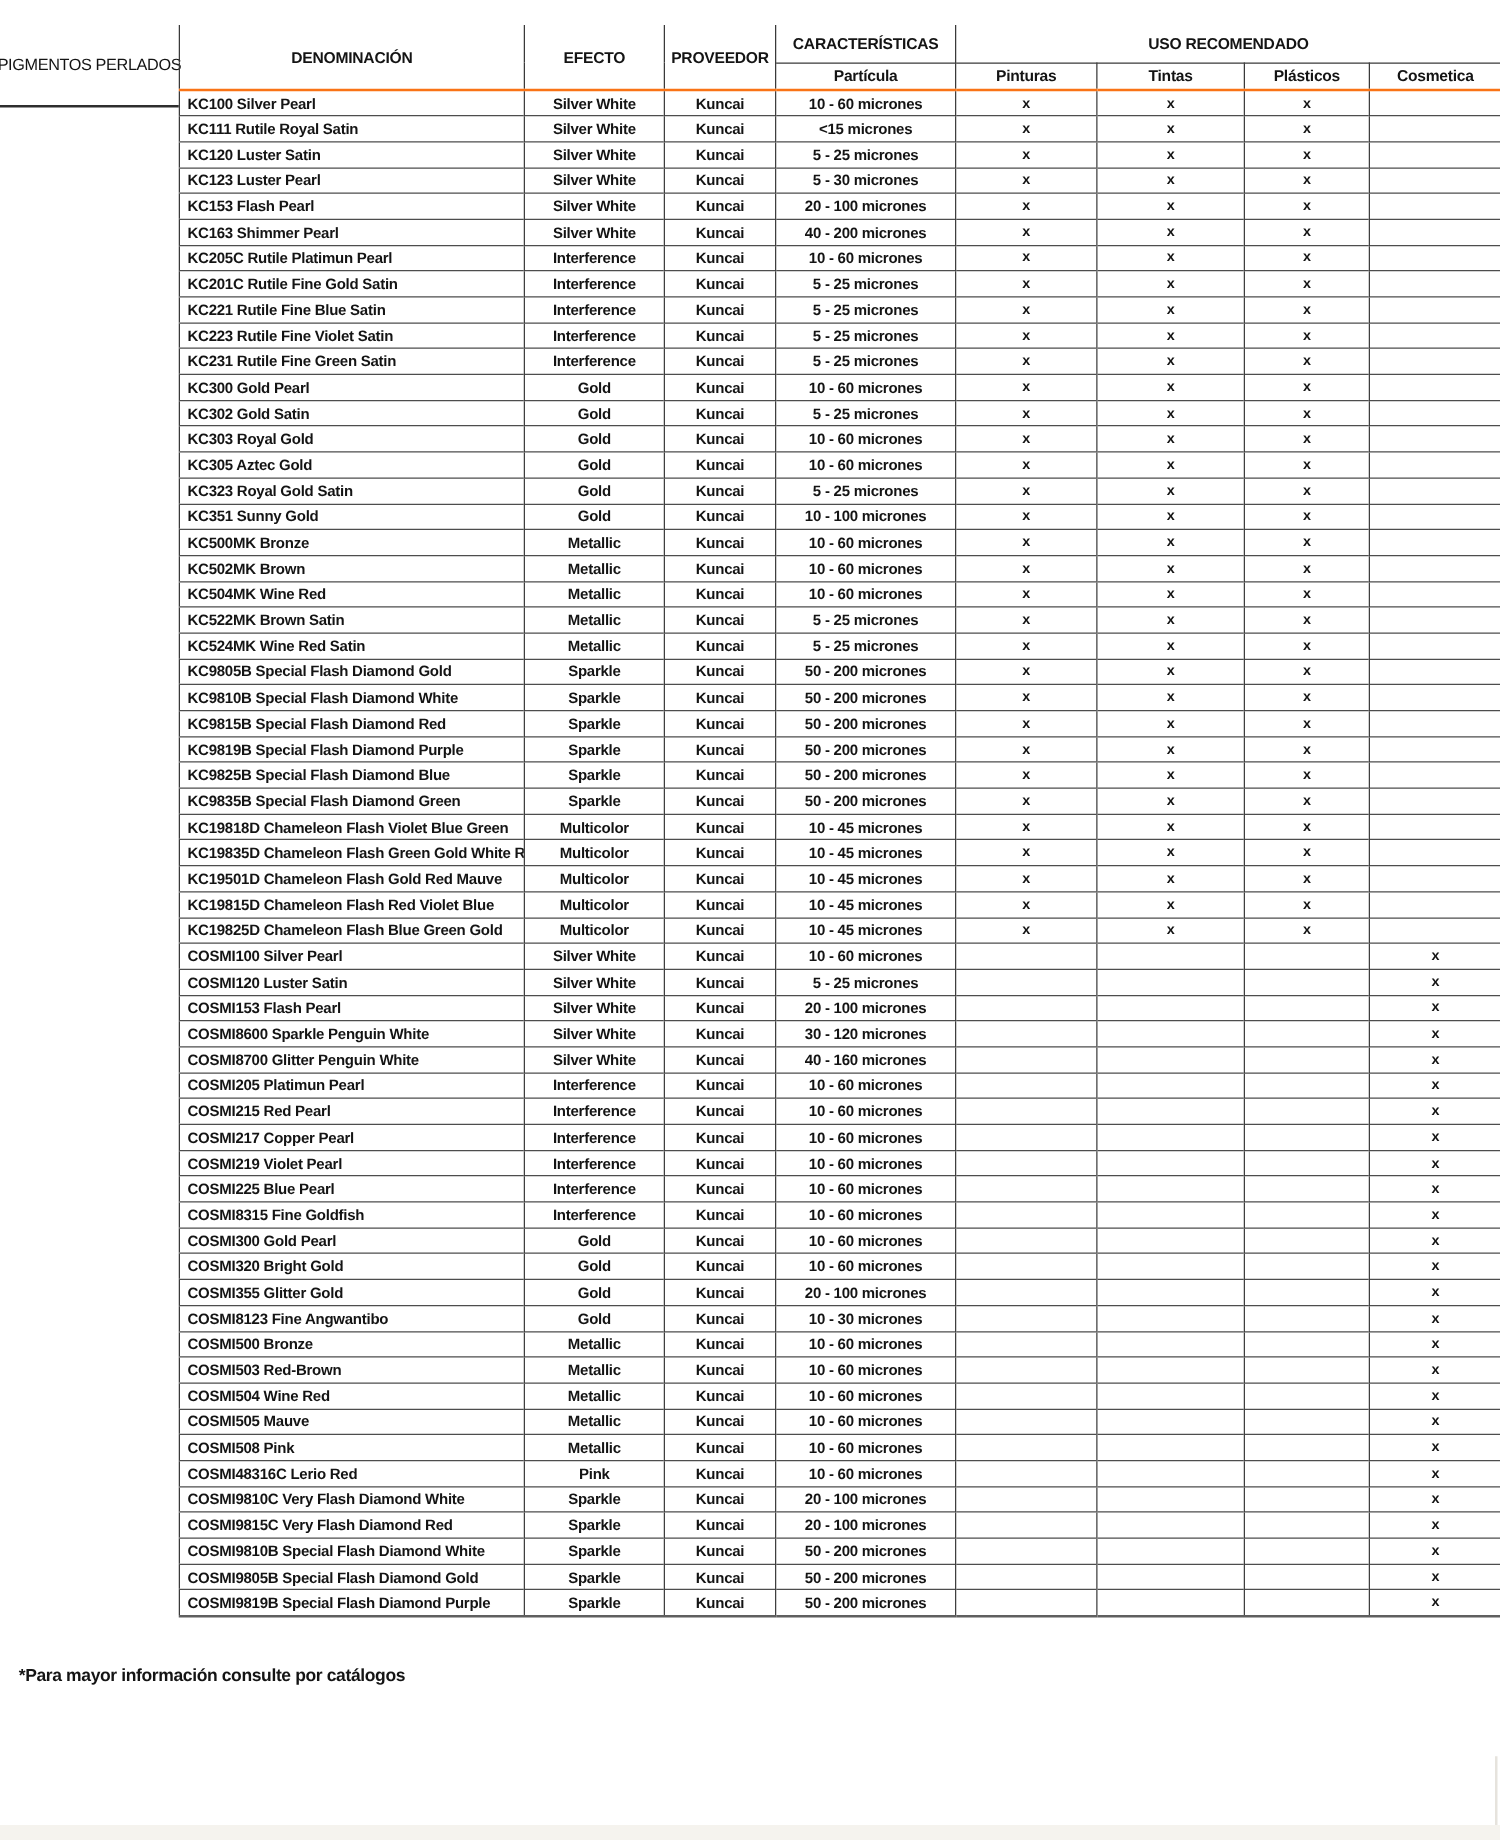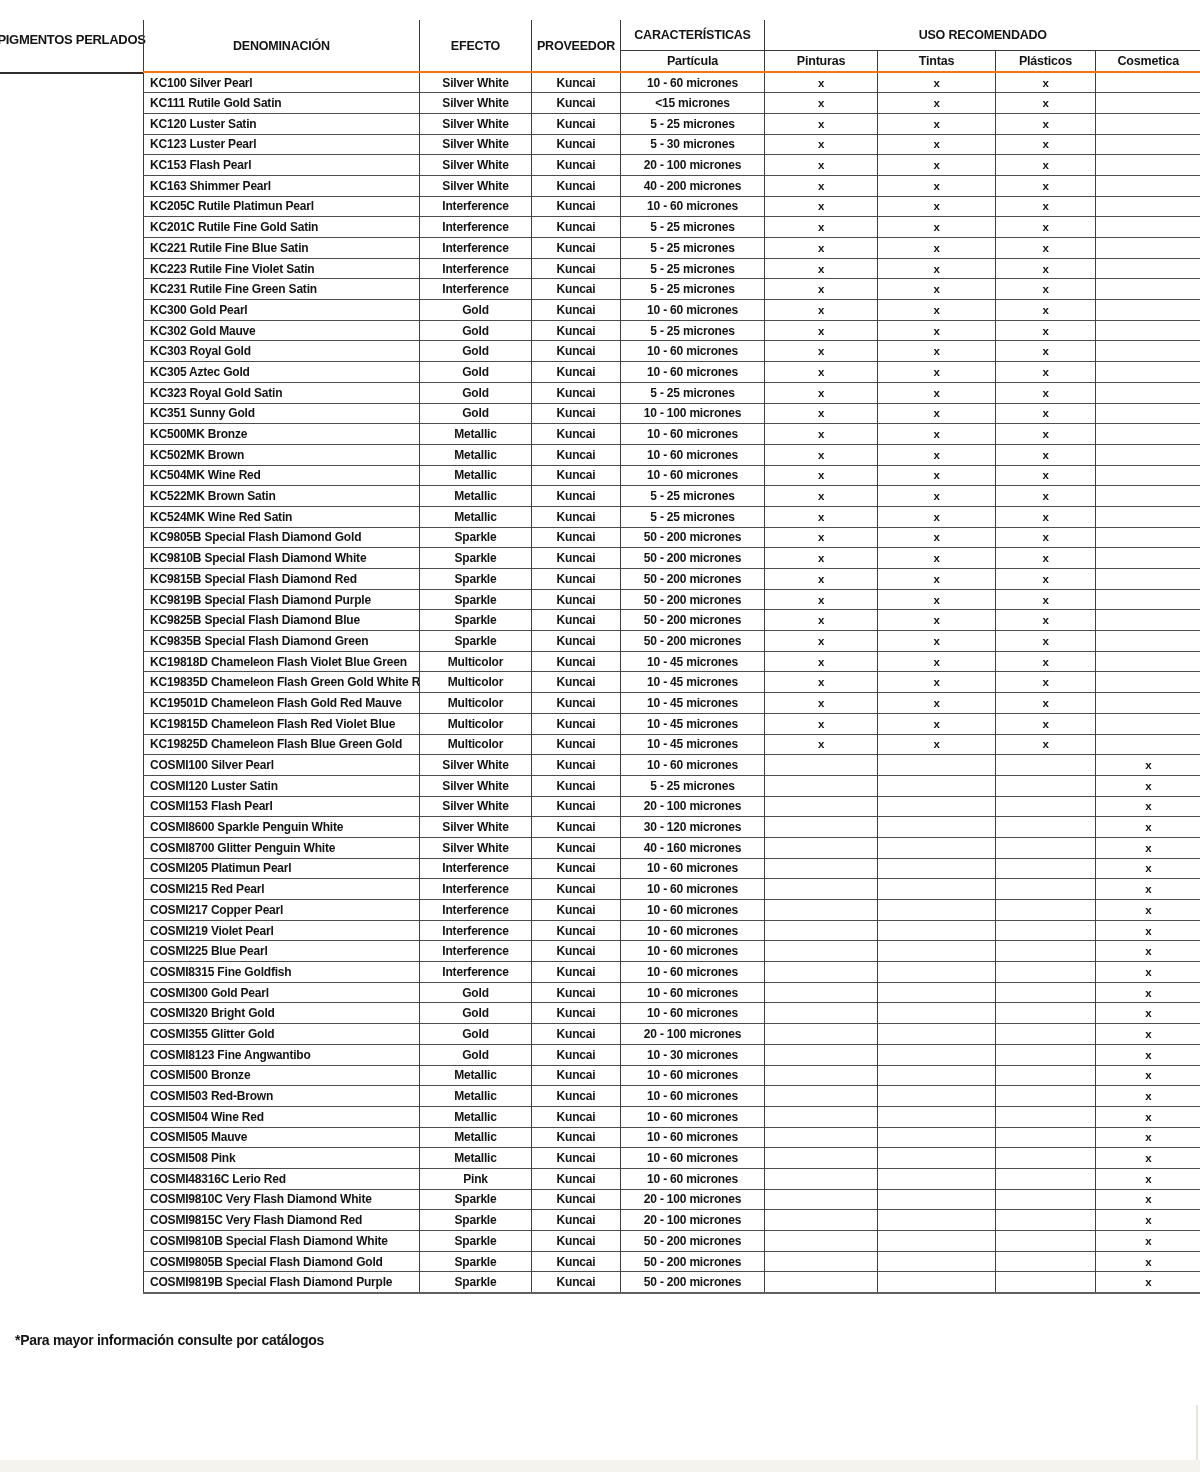--- a/index.html
+++ b/index.html
@@ -7,26 +7,26 @@
     position:relative;
     width:1200px;height:1472px;
     background:#ffffff;
     font-family:"Liberation Sans","DejaVu Sans",sans-serif;
     font-stretch:condensed;
     color:#141414;
     overflow:hidden;
   }
   
   .left-label{
-    position:absolute;left:0;top:24px;width:143px;height:50px;
+    position:absolute;left:0;top:36px;width:143px;height:50px;
     border-bottom:2px solid #2e2e2e;
     box-sizing:border-box;
     display:flex;justify-content:center;align-items:flex-start;
     padding-top:8px;
-    font-weight:bold;font-size:13px;letter-spacing:-0.3px;
+    font-weight:normal;font-size:13px;letter-spacing:-0.3px;
     white-space:nowrap;
   }
   
   table.pig{
     position:absolute;left:143px;top:20px;width:1057px;
     border-collapse:collapse;table-layout:fixed;
     border-left:1px solid #3a3a3a;
   }
   table.pig th, table.pig td{
     padding:0 4px;box-sizing:border-box;
@@ -105,21 +105,21 @@
           <td class="denom">KC100 Silver Pearl</td>
           <td>Silver White</td>
           <td>Kuncai</td>
           <td>10 - 60 micrones</td>
           <td class="mark">x</td>
           <td class="mark">x</td>
           <td class="mark">x</td>
           <td class="lastcol mark"></td>
         </tr>
         <tr>
-          <td class="denom">KC111 Rutile Gold Satin</td>
+          <td class="denom">KC111 Rutile Royal Satin</td>
           <td>Silver White</td>
           <td>Kuncai</td>
           <td>&lt;15 micrones</td>
           <td class="mark">x</td>
           <td class="mark">x</td>
           <td class="mark">x</td>
           <td class="lastcol mark"></td>
         </tr>
         <tr>
           <td class="denom">KC120 Luster Satin</td>
@@ -215,21 +215,21 @@
           <td class="denom">KC300 Gold Pearl</td>
           <td>Gold</td>
           <td>Kuncai</td>
           <td>10 - 60 micrones</td>
           <td class="mark">x</td>
           <td class="mark">x</td>
           <td class="mark">x</td>
           <td class="lastcol mark"></td>
         </tr>
         <tr>
-          <td class="denom">KC302 Gold Mauve</td>
+          <td class="denom">KC302 Gold Satin</td>
           <td>Gold</td>
           <td>Kuncai</td>
           <td>5 - 25 micrones</td>
           <td class="mark">x</td>
           <td class="mark">x</td>
           <td class="mark">x</td>
           <td class="lastcol mark"></td>
         </tr>
         <tr>
           <td class="denom">KC303 Royal Gold</td>

